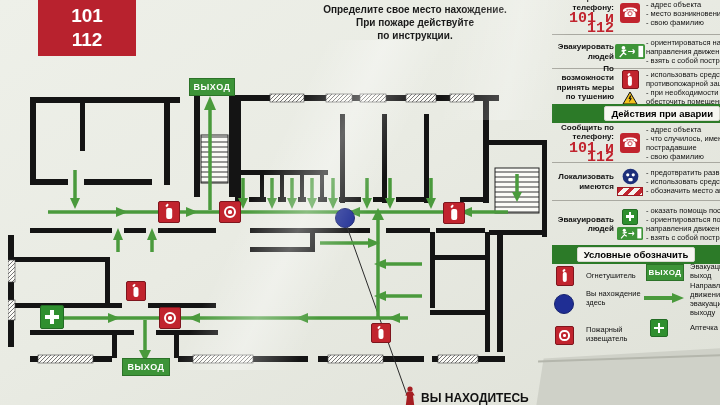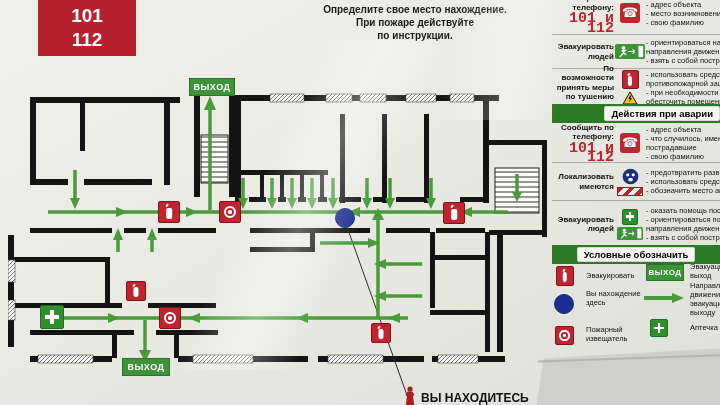--- a/index.html
+++ b/index.html
@@ -340,21 +340,21 @@
       </div>
     </div>
   </div>
 
   <div class="phead" style="top:245px;justify-content:center">
     <span class="chip">Условные обозначить</span>
   </div>
 
   <div class="abs" style="left:552px;top:264px;width:168px;height:92px">
     <div class="ext-icon" style="left:4px;top:2px;width:16px;height:18px"></div>
-    <div class="lg-lbl" style="left:34px;top:7px">Эвакуировать</div>
+    <div class="lg-lbl" style="left:34px;top:7px">Огнетушитель</div>
     <div class="dot" style="left:2px;top:30px;width:18px;height:18px"></div>
     <div class="lg-lbl" style="left:34px;top:25px;width:55px">Вы нахождение здесь</div>
     <div class="det-icon" style="left:3px;top:62px;width:17px;height:17px"></div>
     <div class="lg-lbl" style="left:34px;top:61px;width:55px">Пожарный извещатель</div>
 
     <div class="exit-sign" style="left:94px;top:0px;width:36px;height:15px;font-size:8px">
       <span>ВЫХОД</span>
       </div>
     <div class="lg-lbl" style="left:138px;top:-2px">Эвакуационный выход</div>
     <svg class="abs" style="left:92px;top:28px" width="40" height="12" viewBox="0 0 40 12">

